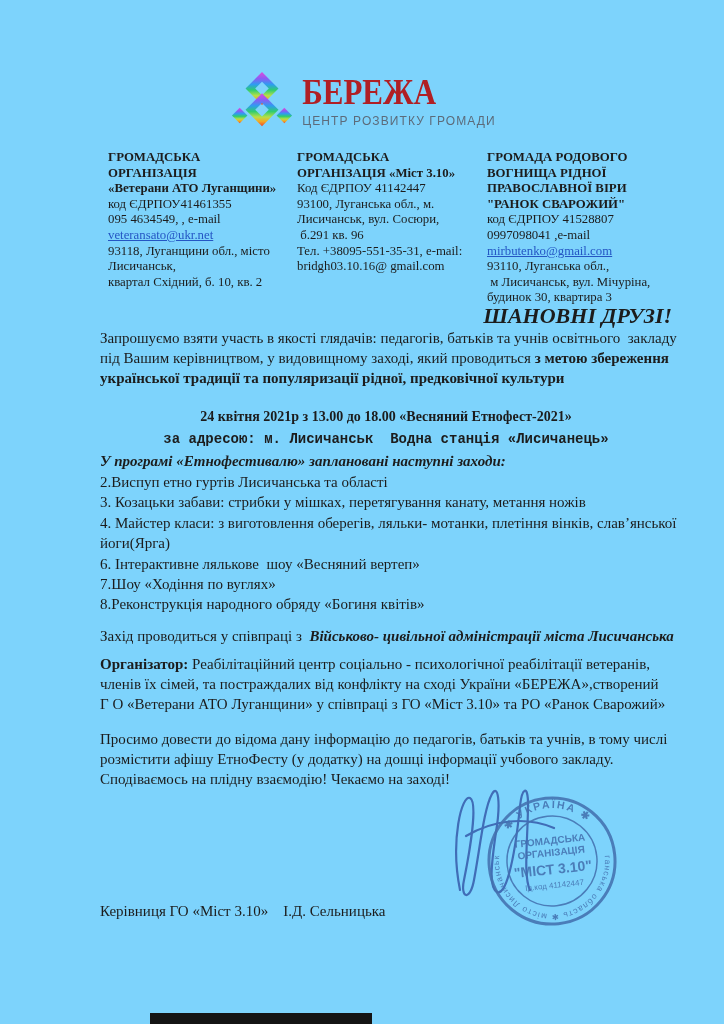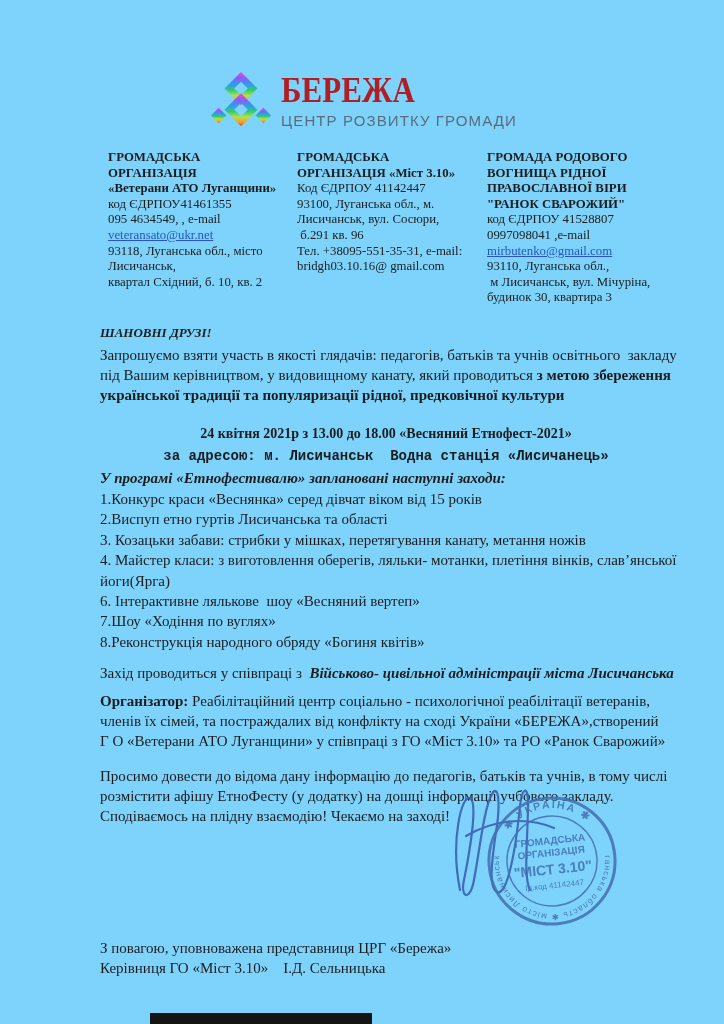--- a/index.html
+++ b/index.html
@@ -3,32 +3,32 @@
 <meta charset="utf-8">
 <style>
   html,body{margin:0;padding:0;background:#ffffff;}
   .page{position:relative;width:724px;height:1024px;background:#7dd3fc;overflow:hidden;
         font-family:"Liberation Serif",serif;color:#1c1c1c;}
   
   .logo-row{display:flex;justify-content:center;align-items:center;gap:6px;padding-top:70px;}
   .logo-text{display:flex;flex-direction:column;align-items:flex-start;}
   .brand{font-weight:bold;font-size:31px;line-height:30px;color:#b01f24;letter-spacing:0px;
          transform:scaleY(1.15);transform-origin:left center;font-family:"Liberation Serif",serif;}
-  .brand-sub{font-family:"Liberation Sans",sans-serif;font-size:15px;color:#5c6b7a;
+  .brand-sub{font-family:"Liberation Sans",sans-serif;font-size:12px;color:#5c6b7a;
              letter-spacing:1.1px;margin-top:7px;text-align:right;}
   
   .orgs{display:grid;grid-template-columns:189px 190px 178px;margin-left:108px;margin-top:16px;}
   .org-col{font-size:12.8px;line-height:15.6px;}
   .org-line{white-space:pre;}
   .org-line.b{font-weight:bold;}
   .org-line.link{color:#2456c4;text-decoration:underline;cursor:pointer;}
   
   .body{margin-left:100px;width:572px;font-size:15px;line-height:20px;}
   .tline{white-space:pre;}
-  .title{text-align:left;font-weight:bold;font-style:italic;font-size:13px;margin-top:17px;}
+  .title{text-align:right;font-weight:bold;font-style:italic;font-size:22px;}
   .intro{margin-top:2px;}
   .bld{font-weight:bold;}
   .bi{font-weight:bold;font-style:italic;}
   .event{margin-top:18px;text-align:center;font-weight:bold;font-size:14px;line-height:22px;}
   .program-heading{font-weight:bold;font-style:italic;margin-top:1px;line-height:21px;}
   .plist .tline{line-height:20.4px;}
   .coop{margin-top:11px;}
   .organizer{margin-top:8px;}
   .request{margin-top:15px;}
   .closing{margin-top:112px;}
@@ -68,21 +68,21 @@
 
   <div class="orgs">
     <div class="org-col">
 
     <div class="org-line b">ГРОМАДСЬКА</div>
         <div class="org-line b">ОРГАНІЗАЦІЯ</div>
         <div class="org-line b">«Ветерани АТО Луганщини»</div>
         <div class="org-line">код ЄДРПОУ41461355</div>
         <div class="org-line">095 4634549, , e-mail</div>
         <div class="org-line link">veteransato@ukr.net</div>
-        <div class="org-line">93118, Луганська обл., місто</div>
+        <div class="org-line">93118, Луганщини обл., місто</div>
         <div class="org-line">Лисичанськ,</div>
         <div class="org-line">квартал Східний, б. 10, кв. 2</div>
       </div>
     <div class="org-col">
 
     <div class="org-line b">ГРОМАДСЬКА</div>
         <div class="org-line b">ОРГАНІЗАЦІЯ «Міст 3.10»</div>
         <div class="org-line">Код ЄДРПОУ 41142447</div>
         <div class="org-line">93100, Луганська обл., м.</div>
         <div class="org-line">Лисичанськ, вул. Сосюри,</div>
@@ -103,34 +103,33 @@
         <div class="org-line"> м Лисичанськ, вул. Мічуріна,</div>
         <div class="org-line">будинок 30, квартира 3</div>
       </div>
   </div>
 
   <div class="body">
     <div class="title">ШАНОВНІ ДРУЗІ!</div>
 
     <div class="intro">
       <div class="tline">Запрошуємо взяти участь в якості глядачів: педагогів, батьків та учнів освітнього  закладу</div>
-      <div class="tline"><span>під Вашим керівництвом, у видовищному канату, який проводиться </span><span class="bld">з метою збереження</span></div>
+      <div class="tline"><span>під Вашим керівництвом, у видовищному заході, який проводиться </span><span class="bld">з метою збереження</span></div>
       <div class="tline bld">української традиції та популяризації рідної, предковічної культури</div>
     </div>
 
     <div class="event">
       <div class="tline" style="white-space:pre;">24 квітня 2021р з 13.00 до 18.00 «Весняний Етнофест-2021»</div>
       <div class="tline" style="white-space:pre;font-family:Liberation Mono, monospace;">за адресою: м. Лисичанськ  Водна станція «Лисичанець»</div>
     </div>
 
     <div class="program-heading tline">У програмі «Етнофестивалю» заплановані наступні заходи:</div>
 
     <div class="plist">
 
-    <div class="tline">1.Конкурс краси «Веснянка» серед дівчат віком від 15 років</div>
         <div class="tline">2.Виспуп етно гуртів Лисичанська та області</div>
         <div class="tline">3. Козацьки забави: стрибки у мішках, перетягування канату, метання ножів</div>
         <div class="tline">4. Майстер класи: з виготовлення оберегів, ляльки- мотанки, плетіння вінків, слав’янської</div>
         <div class="tline">йоги(Ярга)</div>
         <div class="tline">6. Інтерактивне лялькове  шоу «Весняний вертеп»</div>
         <div class="tline">7.Шоу «Ходіння по вуглях»</div>
         <div class="tline">8.Реконструкція народного обряду «Богиня квітів»</div>
       </div>
 
     <div class="coop tline"><span>Захід проводиться у співпраці з  </span><span class="bi">Військово- цивільної адміністрації міста Лисичанська</span></div>
@@ -141,21 +140,20 @@
       <div class="tline">Г О «Ветерани АТО Луганщини» у співпраці з ГО «Міст 3.10» та РО «Ранок Сварожий»</div>
     </div>
 
     <div class="request">
       <div class="tline">Просимо довести до відома дану інформацію до педагогів, батьків та учнів, в тому числі</div>
       <div class="tline">розмістити афішу ЕтноФесту (у додатку) на дошці інформації учбового закладу.</div>
       <div class="tline">Сподіваємось на плідну взаємодію! Чекаємо на заході!</div>
     </div>
 
     <div class="closing">
-      <div class="tline">З повагою, уповноважена представниця ЦРГ «Бережа»</div>
       <div class="tline">Керівниця ГО «Міст 3.10»    І.Д. Сельницька</div>
     </div>
   </div>
 
   <svg class="signature" width="140" height="135" viewBox="0 0 140 135">
     <g fill="none" stroke="#3a62b0" stroke-width="2.2" stroke-linecap="round">
       <path d="M22,112 C 12,62 24,16 32,20 C 40,24 32,72 26,102 C 22,120 32,124 36,102 C 42,70 46,30 54,16 C 60,5 63,24 58,54 C 53,88 51,110 59,114 C 67,118 76,88 82,28 C 84,10 90,6 90,26 C 90,60 85,98 92,112"></path>
       <path d="M28,58 C 55,42 88,38 116,50"></path>
     </g>
   </svg>

